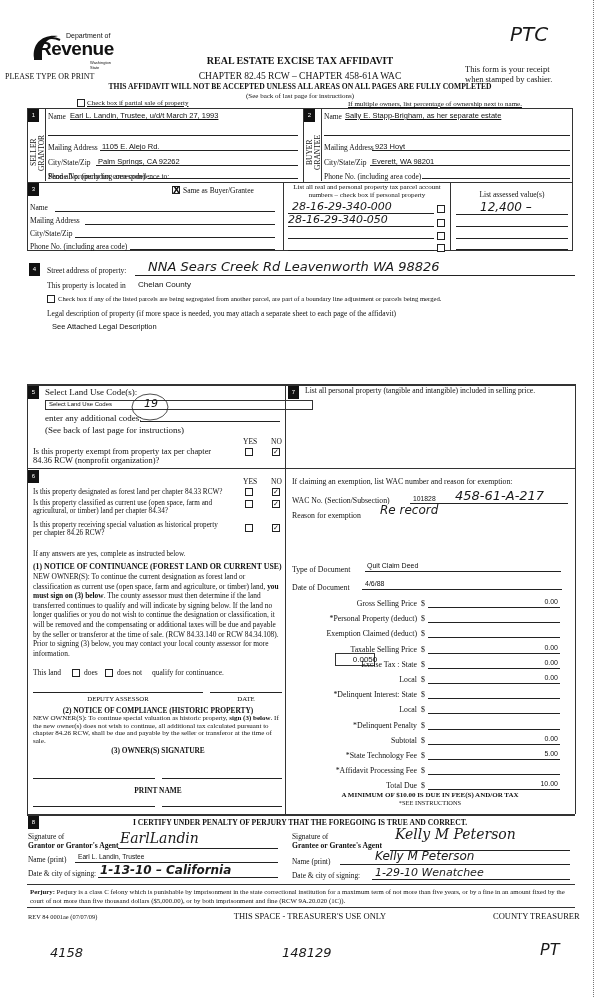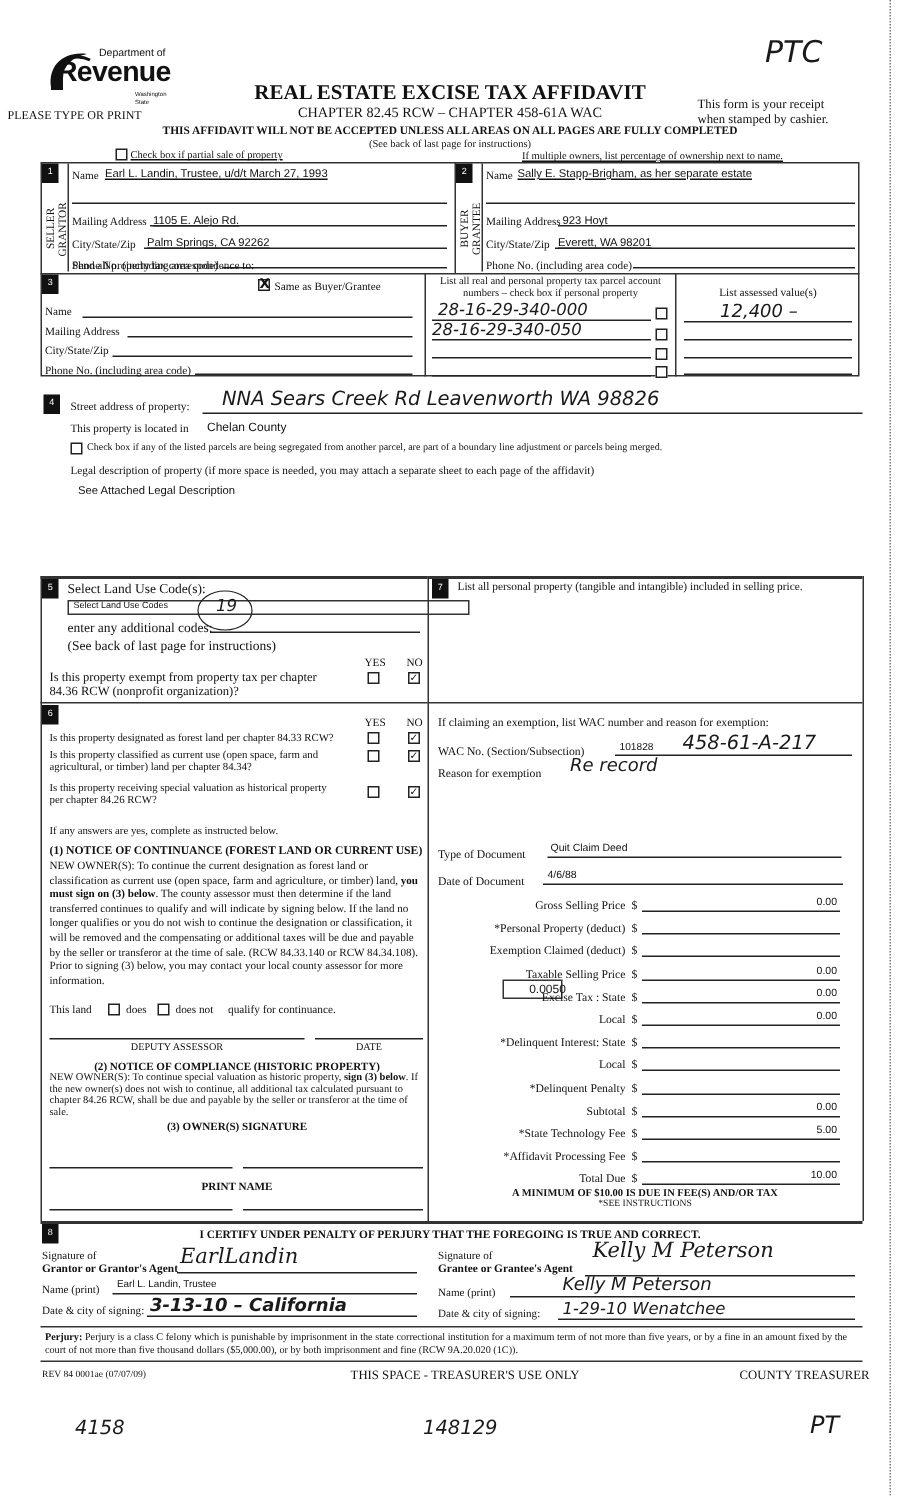--- a/index.html
+++ b/index.html
@@ -33,21 +33,21 @@
   <svg class="abs" style="left:0;top:0;" width="34" height="34" viewBox="0 0 34 34">
     <path d="M4 28 C2 14 12 4 28 6 C18 8 12 14 12 22 L12 30 L4 30 Z" fill="#111"></path>
     <path d="M8 16 C12 8 22 6 30 10" stroke="#111" stroke-width="2" fill="none"></path>
   </svg>
   <div class="abs sans" style="left:36px;top:2px;font-size:7px;">Department of</div>
   <div class="abs sans bold" style="left:8px;top:8px;font-size:19px;letter-spacing:-0.5px;">Revenue</div>
   <div class="abs sans" style="left:60px;top:30px;font-size:4px;">Washington State</div>
 </div>
 <div class="abs lbl" style="left:5px;top:72px;font-size:8px;">PLEASE TYPE OR PRINT</div>
 
-<div class="abs center bold" style="left:150px;top:55px;width:300px;font-size:14px;">REAL ESTATE EXCISE TAX AFFIDAVIT</div>
+<div class="abs center bold" style="left:150px;top:55px;width:300px;font-size:10px;">REAL ESTATE EXCISE TAX AFFIDAVIT</div>
 <div class="abs center" style="left:150px;top:71px;width:300px;font-size:9.5px;">CHAPTER 82.45 RCW – CHAPTER 458-61A WAC</div>
 <div class="abs" style="left:465px;top:64px;font-size:8.5px;">This form is your receipt</div>
 <div class="abs" style="left:465px;top:74px;font-size:8.5px;">when stamped by cashier.</div>
 <div class="abs center bold" style="left:60px;top:82px;width:480px;font-size:7.6px;">THIS AFFIDAVIT WILL NOT BE ACCEPTED UNLESS ALL AREAS ON ALL PAGES ARE FULLY COMPLETED</div>
 <div class="abs center" style="left:150px;top:92px;width:300px;font-size:7px;">(See back of last page for instructions)</div>
 <div class="cb" style="left:77px;top:99px;"></div>
 <div class="abs lbl" style="left:87px;top:99px;font-size:7px;text-decoration:underline;">Check box if partial sale of property</div>
 <div class="abs lbl" style="left:348px;top:100px;font-size:7px;text-decoration:underline;">If multiple owners, list percentage of ownership next to name.</div>
 
 <div class="box" style="left:27px;top:108px;width:546px;height:143px;"></div>
@@ -285,21 +285,21 @@
   <div class="abs center bold" style="left:60px;top:818px;width:480px;font-size:7.6px;">I CERTIFY UNDER PENALTY OF PERJURY THAT THE FOREGOING IS TRUE AND CORRECT.</div>
 
   <div class="abs lbl" style="left:28px;top:832px;font-size:7.4px;">Signature of</div>
   <div class="abs lbl bold" style="left:28px;top:841px;font-size:7.6px;">Grantor or Grantor's Agent</div>
   <div class="abs hand lbl" style="left:120px;top:830px;font-size:14px;font-family:'DejaVu Serif',serif;">EarlLandin</div>
   <div class="uline" style="left:118px;top:848px;width:160px;"></div>
   <div class="abs lbl" style="left:28px;top:855px;font-size:7.4px;">Name (print)</div>
   <div class="abs fill lbl" style="left:78px;top:853px;font-size:6.6px;">Earl L. Landin, Trustee</div>
   <div class="uline" style="left:75px;top:862px;width:203px;"></div>
   <div class="abs lbl" style="left:28px;top:869px;font-size:7.4px;">Date &amp; city of signing:</div>
-  <div class="abs hand lbl bold" style="left:100px;top:863px;font-size:12px;">3-13-10 – California</div>
+  <div class="abs hand lbl bold" style="left:100px;top:863px;font-size:12px;">1-13-10 – California</div>
   <div class="uline" style="left:98px;top:877px;width:180px;"></div>
 
   <div class="abs lbl" style="left:292px;top:832px;font-size:7.4px;">Signature of</div>
   <div class="abs lbl bold" style="left:292px;top:841px;font-size:7.6px;">Grantee or Grantee's Agent</div>
   <div class="abs hand lbl" style="left:395px;top:826px;font-size:14px;font-family:'DejaVu Serif',serif;">Kelly M Peterson</div>
   <div class="uline" style="left:390px;top:850px;width:180px;"></div>
   <div class="abs lbl" style="left:292px;top:857px;font-size:7.4px;">Name (print)</div>
   <div class="abs hand lbl" style="left:375px;top:849px;font-size:12px;">Kelly M Peterson</div>
   <div class="uline" style="left:340px;top:864px;width:230px;"></div>
   <div class="abs lbl" style="left:292px;top:871px;font-size:7.4px;">Date &amp; city of signing:</div>

